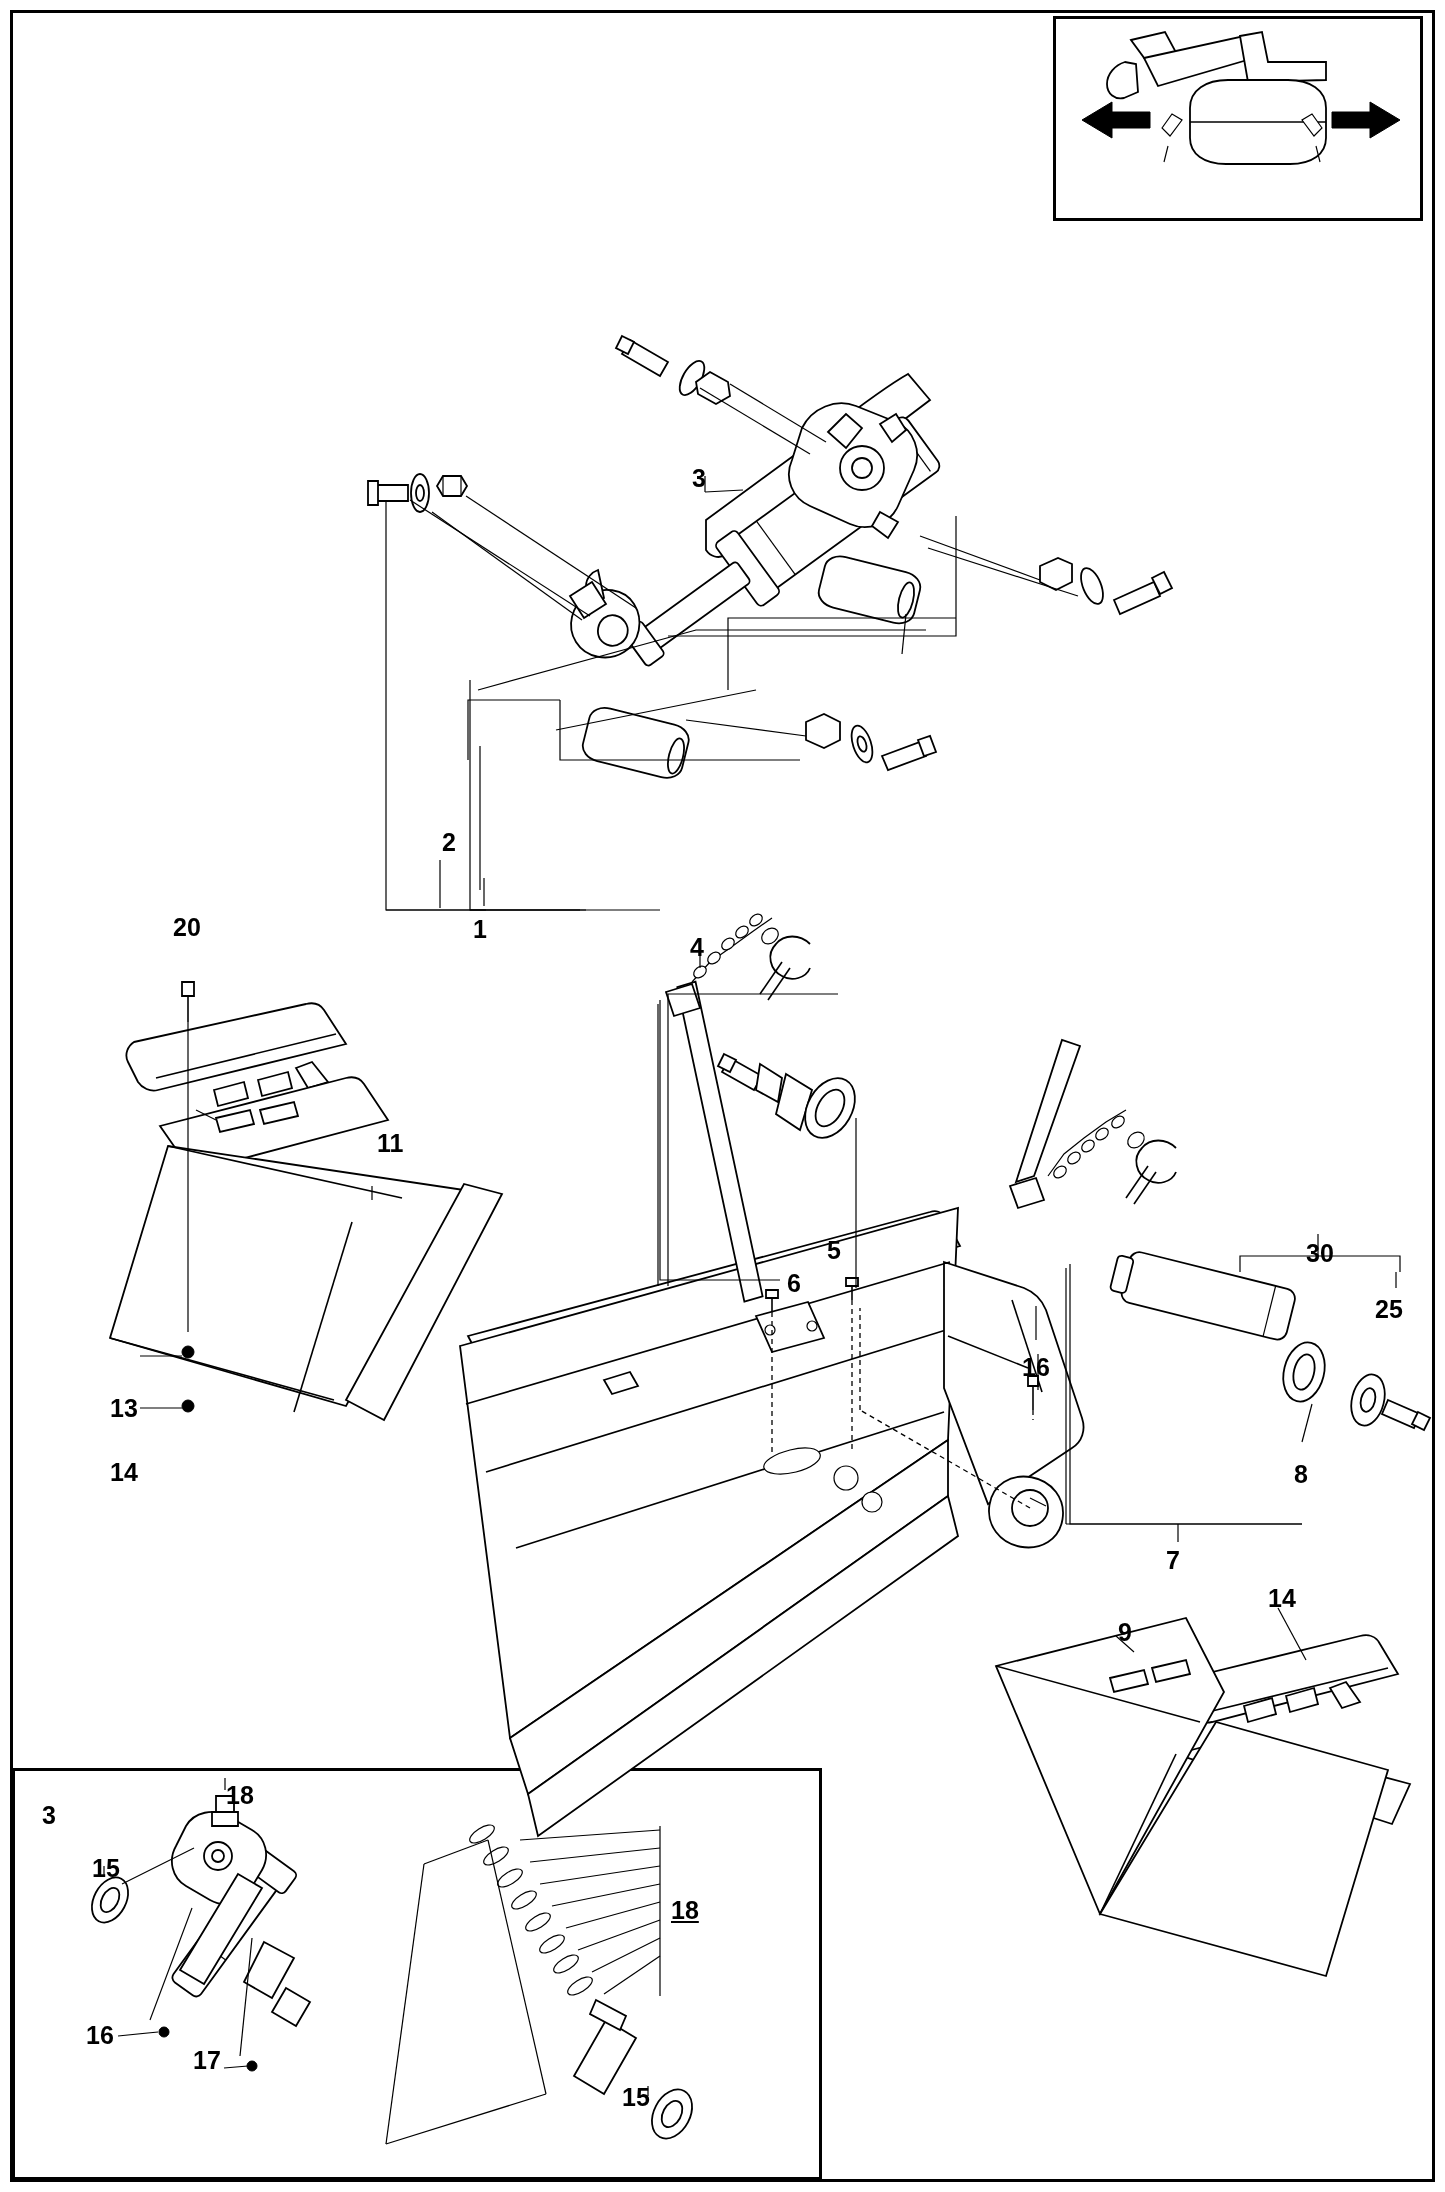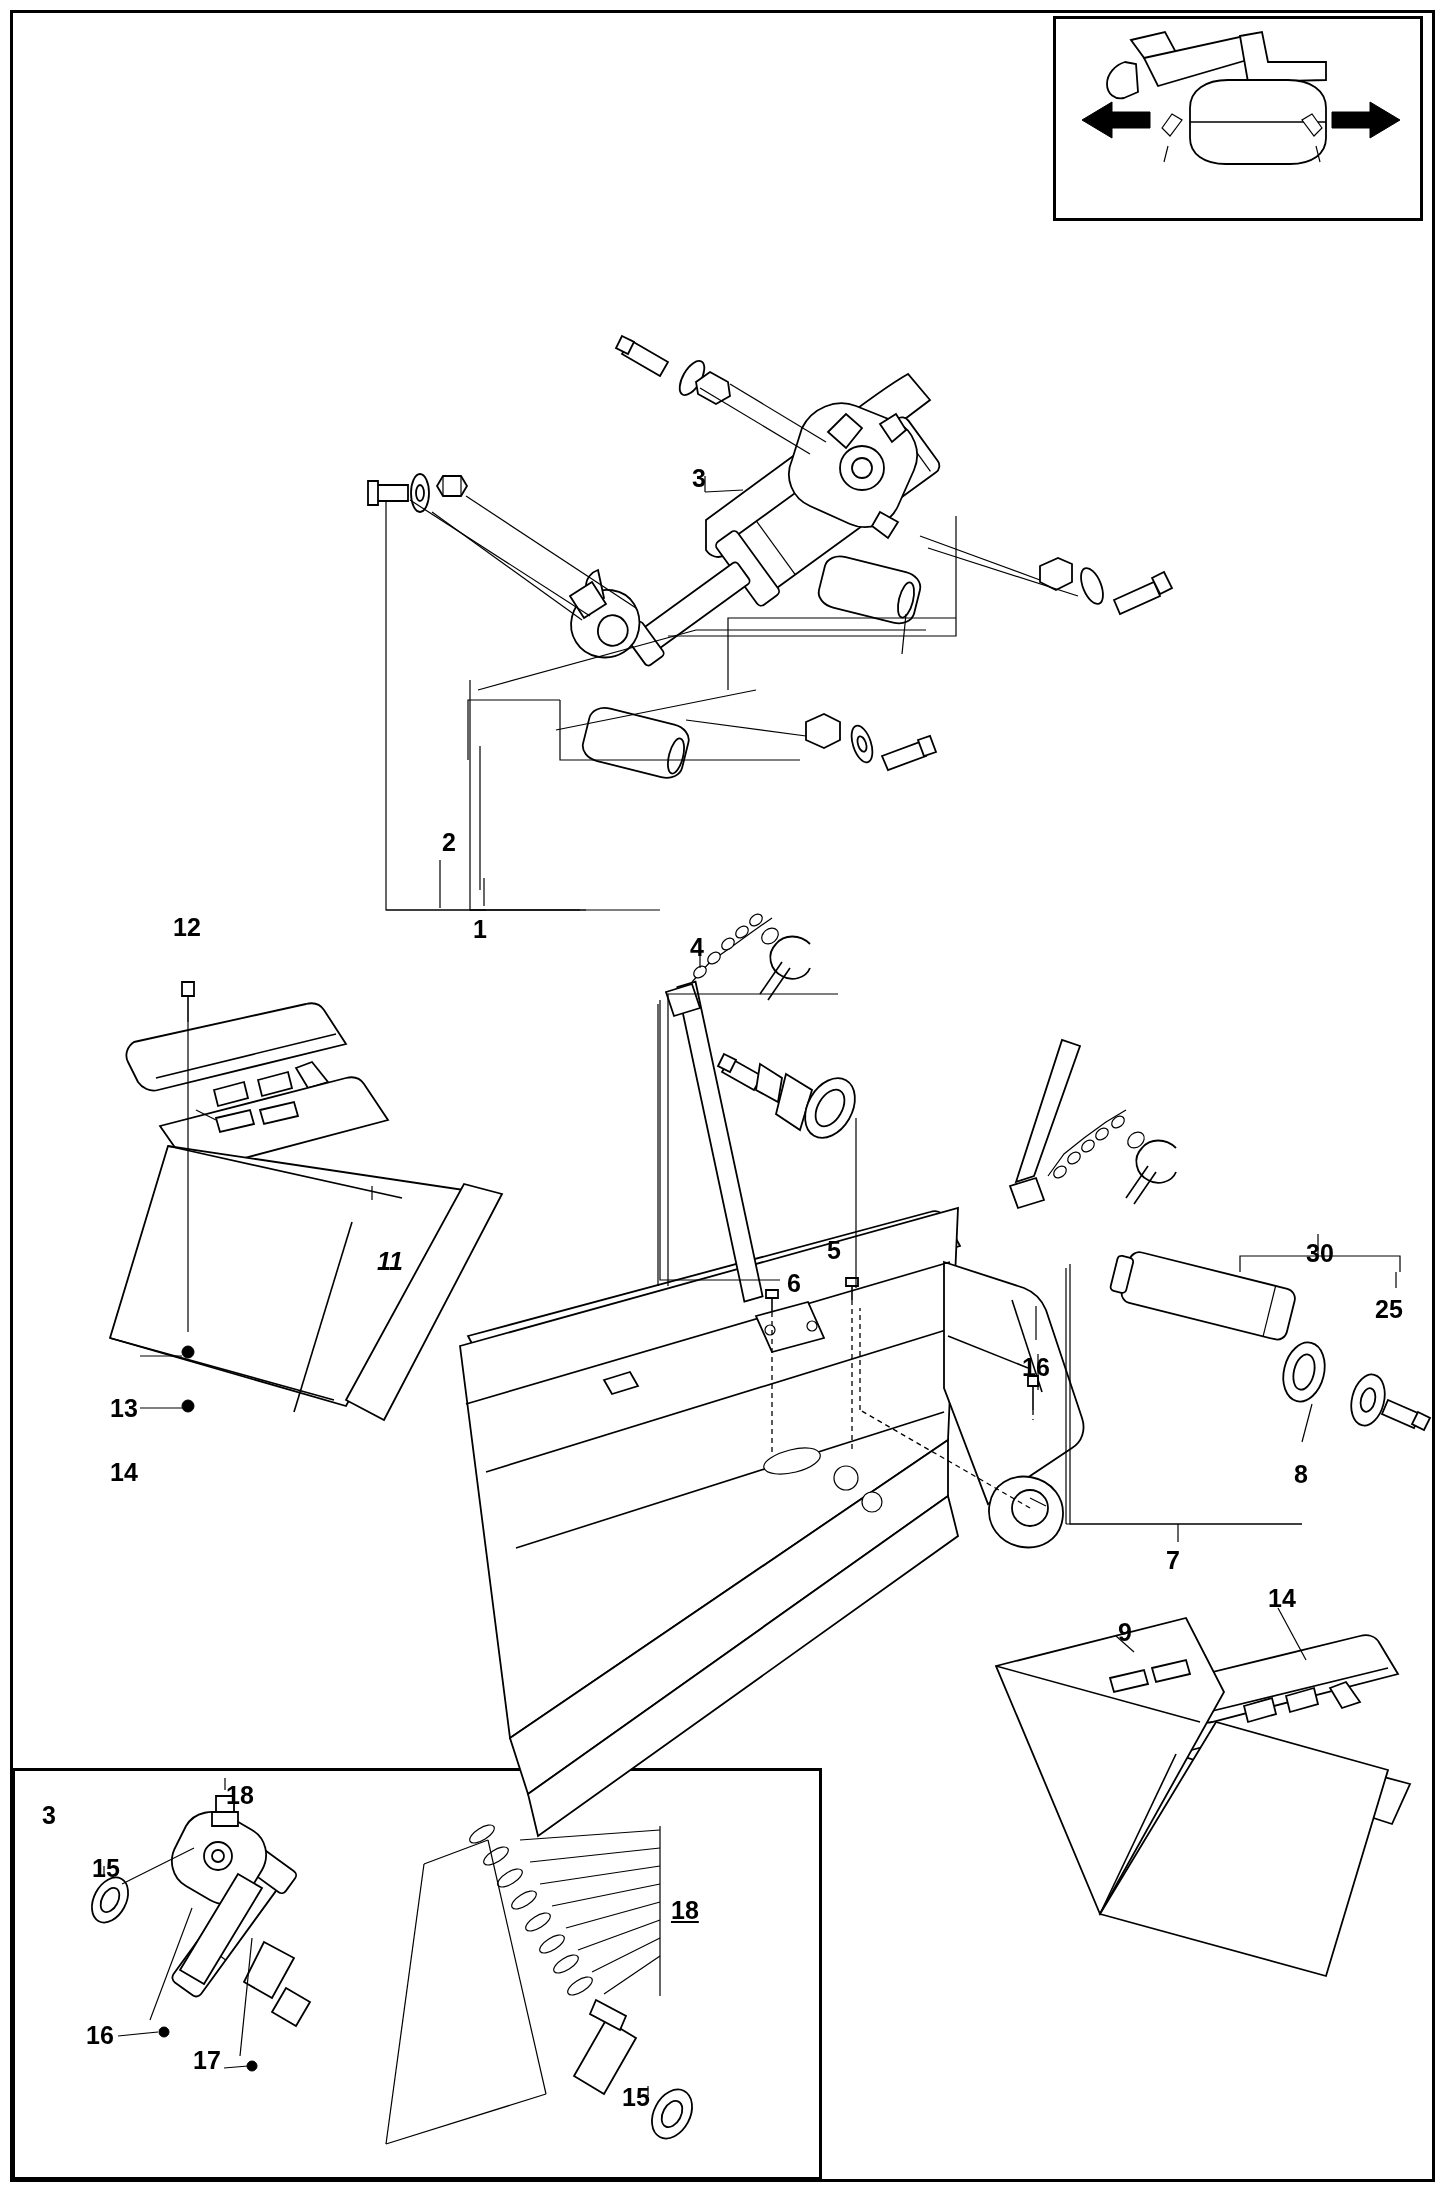--- a/index.html
+++ b/index.html
@@ -442,22 +442,22 @@
   <div class="callout" style="left:473px;  top:917px;">1</div>
   <div class="callout" style="left:442px;  top:830px;">2</div>
   <div class="callout" style="left:692px;  top:466px;">3</div>
   <div class="callout" style="left:690px;  top:935px;">4</div>
   <div class="callout" style="left:827px;  top:1238px;">5</div>
   <div class="callout" style="left:787px;  top:1271px;">6</div>
   <div class="callout" style="left:1166px; top:1548px;">7</div>
   <div class="callout" style="left:1294px; top:1462px;">8</div>
   <div class="callout" style="left:1118px; top:1620px;">9</div>
   <div class="callout" style="left:1268px; top:1586px;">14</div>
-  <div class="callout" style="left:377px;  top:1249px;font-style:italic;">11</div>
-  <div class="callout" style="left:173px;  top:915px;">12</div>
+  <div class="callout" style="left:377px;  top:1131px;">11</div>
+  <div class="callout" style="left:173px;  top:915px;">20</div>
   <div class="callout" style="left:110px;  top:1349px;margin-top:47px;">13</div>
   <div class="callout" style="left:110px;  top:1460px;">14</div>
   <div class="callout" style="left:92px;   top:1856px;">15</div>
   <div class="callout" style="left:622px;  top:2085px;">15</div>
   <div class="callout" style="left:1022px; top:1355px;">16</div>
   <div class="callout" style="left:86px;   top:2023px;">16</div>
   <div class="callout" style="left:193px;  top:2048px;">17</div>
   <div class="callout" style="left:671px;  top:1898px;text-decoration:underline;">18</div>
   <div class="callout" style="left:226px;  top:1783px;">18</div>
   <div class="callout" style="left:1306px; top:1241px;">30</div>

